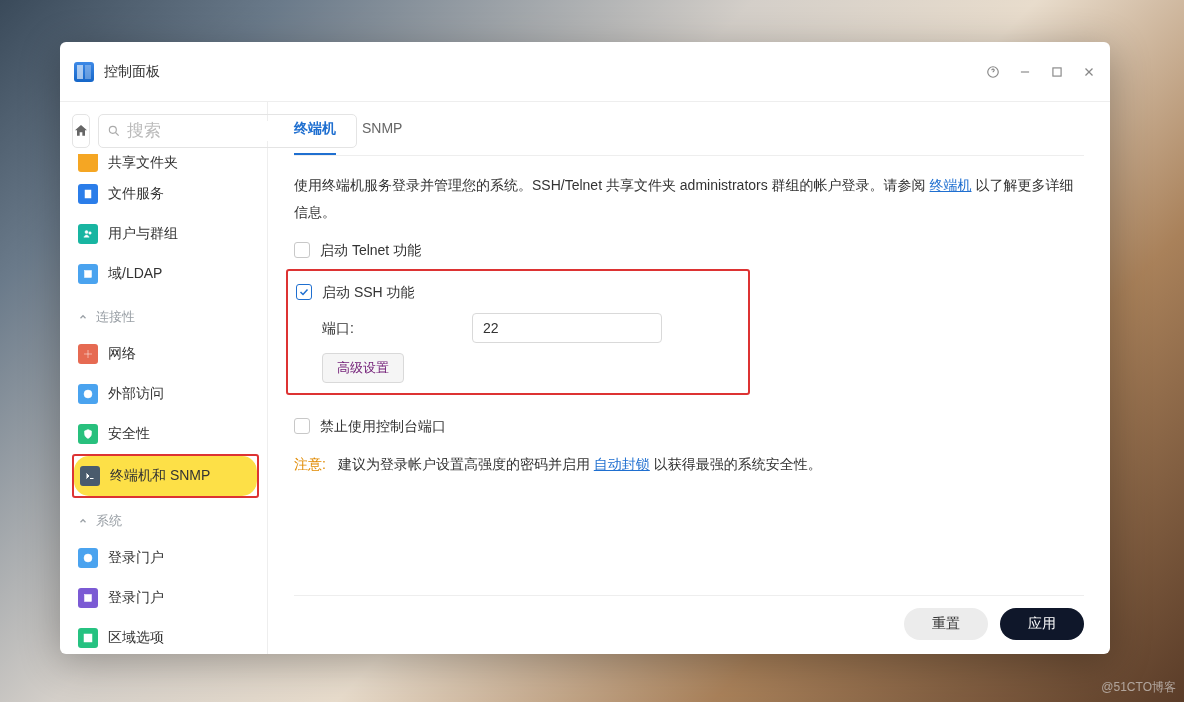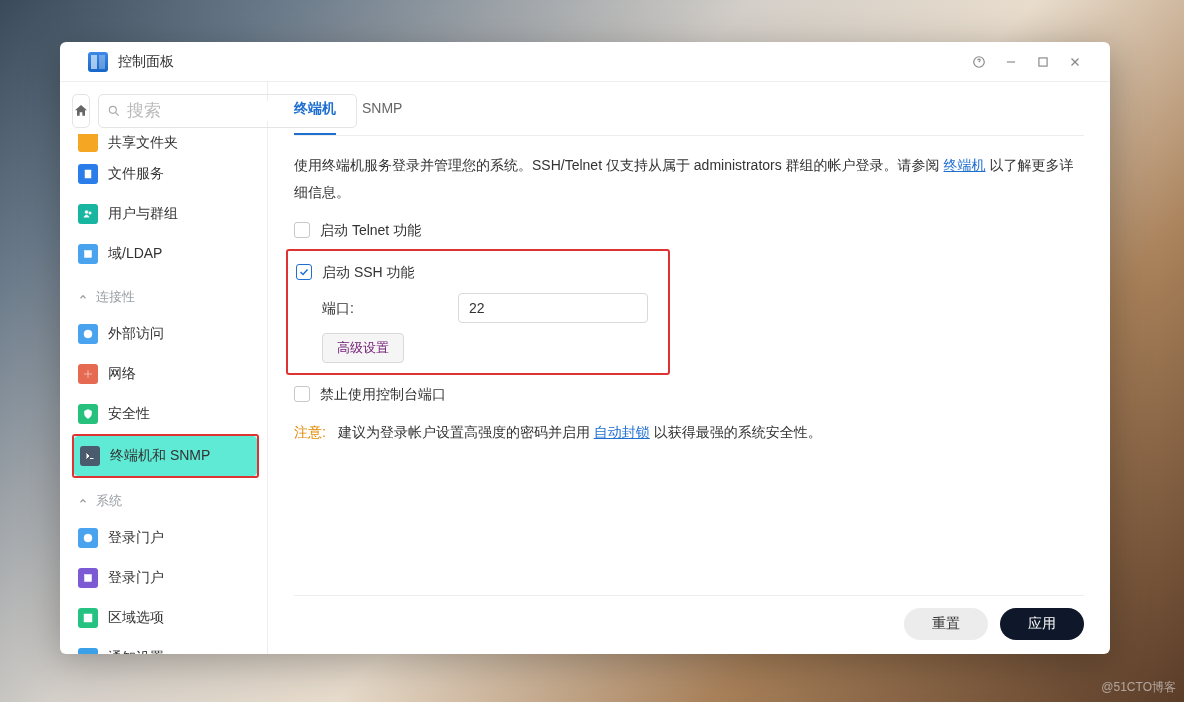--- a/index.html
+++ b/index.html
@@ -8,22 +8,22 @@
     background: linear-gradient(135deg,#3a4a5a 0%, #6a7a8a 15%, #d4cfc9 40%, #e8dccc 55%, #a9815a 75%, #5a3c28 100%);
     overflow: hidden; position: relative;
   }
   .watermark { position:absolute; right:8px; bottom:6px; color:#e5e5e5; font-size:12px; opacity:.6; }
   .window {
     position:absolute; left:60px; top:42px; width:1050px; height:612px;
     background:#fff; border-radius:6px; box-shadow:0 8px 40px rgba(0,0,0,.3);
     display:flex; flex-direction:column;
   }
   .titlebar {
-    height:40px; border-bottom:1px solid #eee; display:flex; align-items:center;
-    padding:0 28px; gap:10px;
+    height:60px; border-bottom:1px solid #eee; display:flex; align-items:center;
+    padding:0 14px; gap:10px;
   }
   .titlebar-icon {
     width:20px; height:20px; background:linear-gradient(180deg,#3d89e6,#1566c8);
     border-radius:3px; position:relative;
   }
   .titlebar-icon::before{content:"";position:absolute;left:3px;top:3px;width:6px;height:14px;background:rgba(255,255,255,.6);}
   .titlebar-icon::after{content:"";position:absolute;right:3px;top:3px;width:6px;height:14px;background:rgba(255,255,255,.3);}
   .titlebar-title { font-size:14px; color:#333; }
   .titlebar-right { margin-left:auto; display:flex; gap:18px; align-items:center; }
   .titlebar-btn { width:14px; height:14px; color:#888; display:flex; align-items:center; justify-content:center; cursor:pointer; }
@@ -44,21 +44,21 @@
   }
   .search-box svg{width:14px;height:14px;stroke:#aaa;fill:none;stroke-width:2;}
   .search-input { border:none; outline:none; font-size:17px; flex:1; color:#333; }
   .search-input::placeholder{color:#bbb;}
   .nav-items { flex:1; overflow:hidden; }
   .nav-item {
     display:flex; align-items:center; gap:10px; height:40px; padding:0 6px;
     font-size:14px; color:#333; cursor:pointer; border-radius:4px;
   }
   .nav-item.clip-top { height:20px; overflow:hidden; align-items:flex-end; color:#333; padding-bottom:2px;}
-  .nav-item.selected { background:#5eead4; }
+  .nav-item.selected { background:#fde047;border-radius:15px; }
   .nav-selected-wrap { border:2px solid #d33; border-radius:3px; padding:0; }
   .nav-group {
     display:flex; align-items:center; gap:8px; height:34px; color:#9aa0a6;
     font-size:13px; padding:0 6px; margin-top:6px;
   }
   .nav-icon { width:20px; height:20px; display:flex; align-items:center; justify-content:center; border-radius:3px; flex:0 0 20px;}
   .ic-orange{background:#f5a623;} .ic-blue{background:#2b7de9;} .ic-teal{background:#18b5a1;}
   .ic-lblue{background:#4aa3ef;} .ic-red{background:#e66a52;} .ic-green{background:#28c07d;}
   .ic-dark{background:#4a5b6d;} .ic-purple{background:#7b5ad4;} .ic-emer{background:#26c281;}
   .ic-sky{background:#3aa0e8;}
@@ -70,21 +70,21 @@
   .content { padding-top:16px; font-size:14px; color:#333; line-height:1.9; }
   .desc { margin-bottom:10px; }
   .link { color:#1f6fd0; text-decoration:underline; cursor:pointer; }
   .chk-row { display:flex; align-items:center; gap:10px; height:30px; }
   .chk {
     width:16px; height:16px; border:1px solid #c8c8c8; border-radius:3px; background:#fff;
     display:flex; align-items:center; justify-content:center;
   }
   .chk.on { border-color:#1f6fd0; }
   .chk.on svg{width:12px;height:12px;stroke:#1f6fd0;stroke-width:3;fill:none;}
-  .highlight-box { border:2px solid #d33; border-radius:3px; margin:4px 0 4px -8px; padding:6px 20px 10px 8px; width:384px;}
+  .highlight-box { border:2px solid #d33; border-radius:3px; margin:4px 0 16px -8px; padding:6px 20px 10px 8px; width:464px;}
   .port-row { display:flex; align-items:center; gap:0; margin:6px 0 10px 26px; }
   .port-label { width:150px; color:#333; }
   .port-input {
     width:190px; height:30px; border:1px solid #d9d9d9; border-radius:4px; padding:0 10px;
     font-size:14px; color:#333; outline:none;
   }
   .adv-btn {
     margin-left:26px; height:30px; padding:0 14px; border:1px solid #d9d9d9; border-radius:4px;
     background:#f5f5f5; color:#701a75; font-size:13px; cursor:pointer;
   }
@@ -182,34 +182,34 @@
           <span>域/LDAP</span>
         </div>
 
         <div class="nav-group">
           <svg width="10" height="10" viewBox="0 0 24 24" stroke="#9aa0a6" fill="none" stroke-width="3">
               <polyline points="6 15 12 9 18 15"></polyline>
             </svg>
           <span>连接性</span>
         </div>
         <div class="nav-item">
+          <span class="nav-icon ic-red">
+              <svg viewBox="0 0 24 24">
+                <path d="M4 12h16M12 4v16"></path>
+              </svg>
+            </span>
+          <span>网络</span>
+        </div>
+        <div class="nav-item">
           <span class="nav-icon ic-lblue">
               <svg viewBox="0 0 24 24">
                 <circle cx="12" cy="12" r="8"></circle>
               </svg>
             </span>
           <span>外部访问</span>
-        </div>
-        <div class="nav-item">
-          <span class="nav-icon ic-red">
-              <svg viewBox="0 0 24 24">
-                <path d="M4 12h16M12 4v16"></path>
-              </svg>
-            </span>
-          <span>网络</span>
         </div>
         <div class="nav-item">
           <span class="nav-icon ic-green">
               <svg viewBox="0 0 24 24">
                 <path d="M12 3l7 3v5c0 5-3 8-7 10-4-2-7-5-7-10V6z"></path>
               </svg>
             </span>
           <span>安全性</span>
         </div>
         <div class="nav-selected-wrap">
@@ -262,21 +262,21 @@
     </div>
 
     <div class="main">
       <div class="tabs">
         <div class="tab active">终端机</div>
         <div class="tab">SNMP</div>
       </div>
 
       <div class="content">
         <div class="desc">
-          <span>使用终端机服务登录并管理您的系统。SSH/Telnet 仅支持从属于 administrators 群组的帐户登录。请参阅 </span><span class="link">终端机</span><span> 以了解更多详细信息。</span>
+          <span>使用终端机服务登录并管理您的系统。SSH/Telnet 共享文件夹 administrators 群组的帐户登录。请参阅 </span><span class="link">终端机</span><span> 以了解更多详细信息。</span>
         </div>
 
         <div class="chk-row">
           <span class="chk"></span>
           <span>启动 Telnet 功能</span>
         </div>
 
         <div class="highlight-box">
           <div class="chk-row">
             <span class="chk on">

